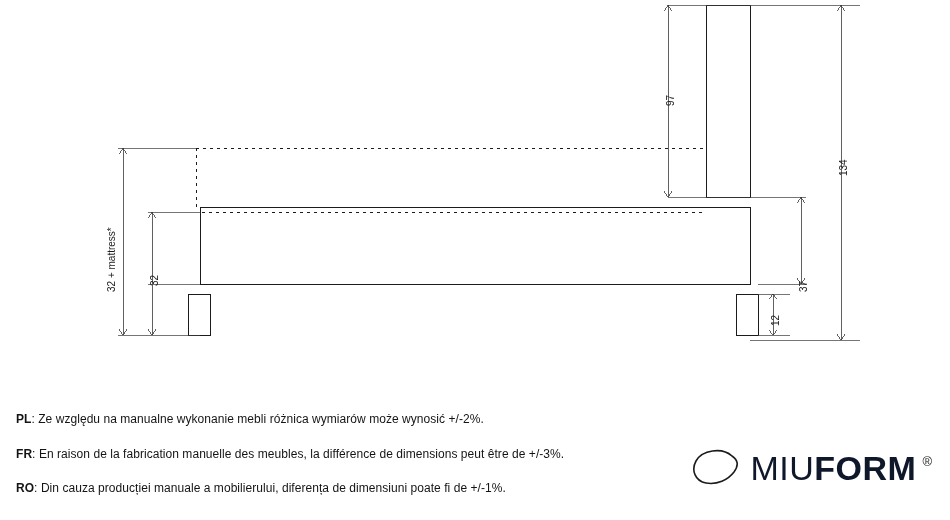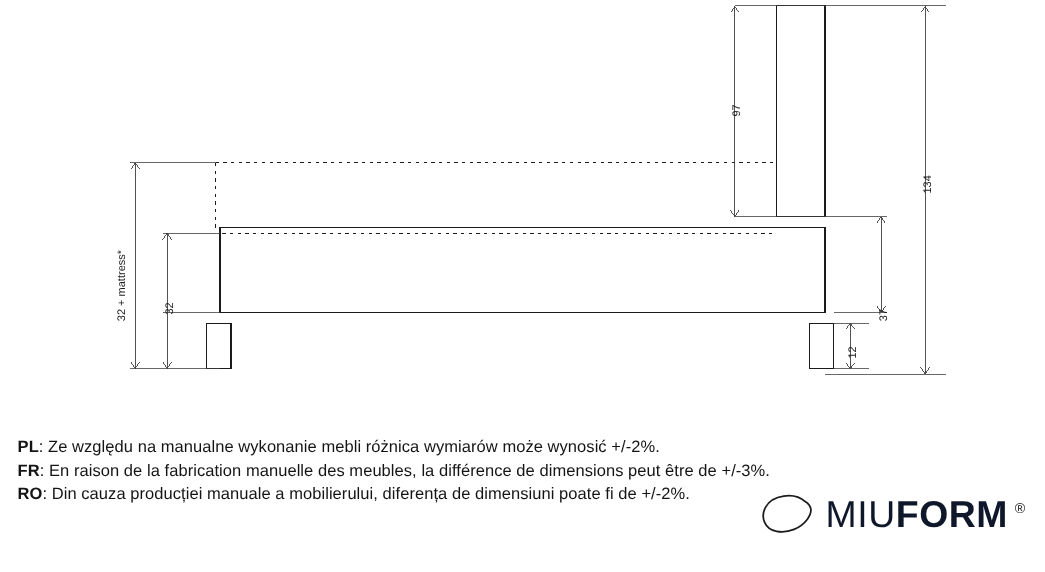--- a/index.html
+++ b/index.html
@@ -27,25 +27,26 @@
     width: 950px;
     height: 375px;
   }
   .notes {
     position: absolute;
     left: 16px;
     top: 396px;
     width: 700px;
   }
   .note-line {
-    font-size: 15px;
+    font-size: 12px;
     line-height: 21.5px;
     color: #141414;
     white-space: nowrap;
     letter-spacing: 0.05px;
+    margin-top: 13px;
   }
   .note-lang {
     font-weight: bold;
   }
   .brand {
     position: absolute;
     right: 18px;
     top: 448px;
     display: flex;
     align-items: center;
@@ -165,21 +166,21 @@
   <div class="dim-label vert" style="left:770px; top:326px;">12</div>
 
   <div class="notes">
     <div class="note-line">
       <span class="note-lang">PL</span><span>: </span><span>Ze względu na manualne wykonanie mebli różnica wymiarów może wynosić +/-2%.</span>
     </div>
     <div class="note-line">
       <span class="note-lang">FR</span><span>: </span><span>En raison de la fabrication manuelle des meubles, la différence de dimensions peut être de +/-3%.</span>
     </div>
     <div class="note-line">
-      <span class="note-lang">RO</span><span>: </span><span>Din cauza producției manuale a mobilierului, diferența de dimensiuni poate fi de +/-2%.</span>
+      <span class="note-lang">RO</span><span>: </span><span>Din cauza producției manuale a mobilierului, diferența de dimensiuni poate fi de +/-1%.</span>
     </div>
   </div>
 
   <div class="brand">
     <svg width="52" height="40" viewBox="0 0 52 40">
       <path d="M40 8 C30 -1 10 2 4 13 C-1 22 3 33 14 35 C25 37 36 32 42 24 C47 17 46 12 40 8 Z" fill="none" stroke="#1b1b1b" stroke-width="1.6"></path>
     </svg>
     <div class="brand-word"><span>M</span><span>IU</span><b>FORM</b></div>
     <div class="brand-reg">®</div>
   </div>

